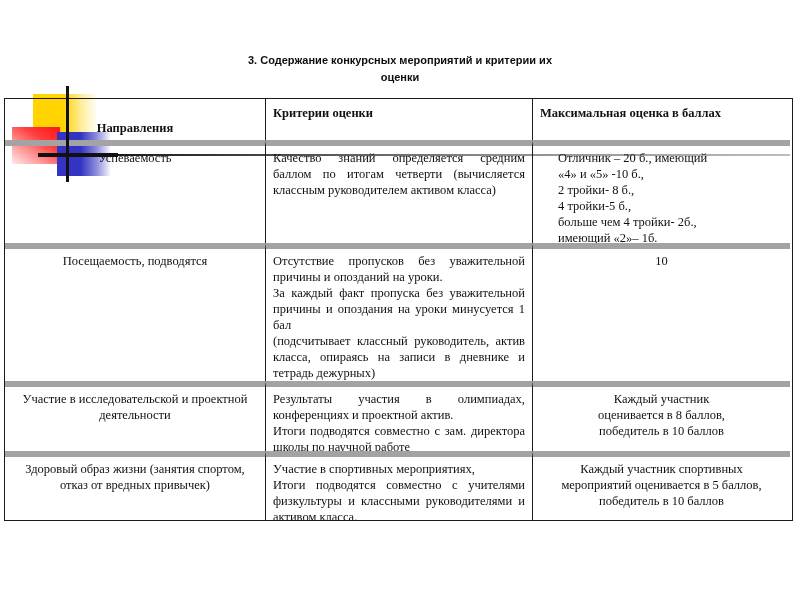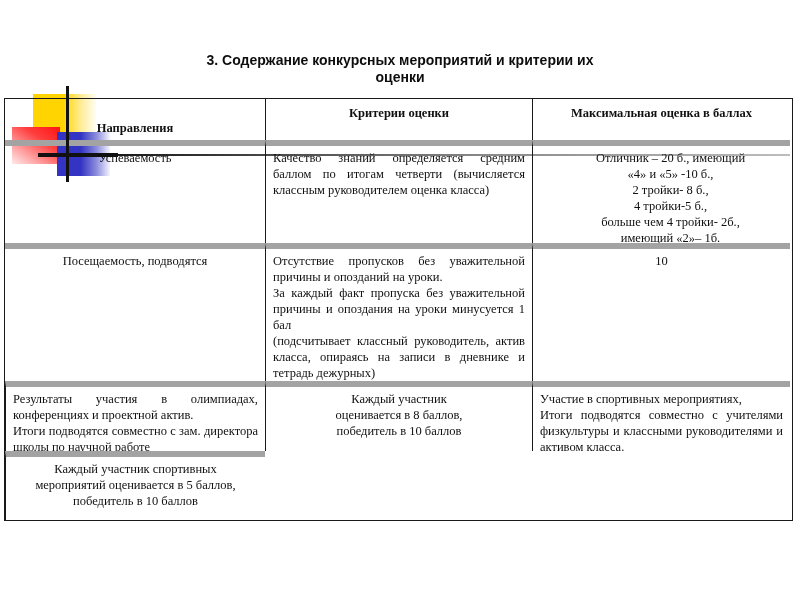--- a/index.html
+++ b/index.html
@@ -2,21 +2,21 @@
 <html><head>
 <meta charset="utf-8">
 <style>
   html,body{margin:0;padding:0;background:#fff;}
   .slide{position:relative;width:800px;height:600px;background:#fff;overflow:hidden;
          font-family:"Liberation Serif",serif;color:#111;}
 
   
   .title{position:absolute;left:0;right:0;top:52px;text-align:center;
          font-family:"Liberation Sans",sans-serif;font-weight:bold;
-         font-size:14px;line-height:17px;white-space:pre-line;color:#0d0d0d;}
+         font-size:11px;line-height:17px;white-space:pre-line;color:#0d0d0d;}
 
   
   .deco{position:absolute;}
   .sq-yellow{left:33px;top:94px;width:63px;height:39px;z-index:0;
     background:linear-gradient(90deg,#ffd400 0%,#ffd400 48%,#ffeea0 78%,#fffdf2 100%);}
   .sq-red{left:12px;top:127px;width:48px;height:37px;z-index:0;
     background:linear-gradient(215deg,#ff1414 0%,#ff3d3d 35%,#ff9d9d 70%,#ffeaea 100%);}
   .sq-blue{left:57px;top:132px;width:53px;height:44px;z-index:0;
     background:linear-gradient(90deg,#3434c4 0%,#3434c4 45%,#8e8edd 75%,#f4f4ff 100%);}
   .v-line{left:66px;top:86px;width:3px;height:96px;background:#111;z-index:3;}
@@ -27,26 +27,26 @@
   
   .table{position:absolute;left:4px;top:98px;width:787px;z-index:2;
          display:grid;grid-template-columns:260px 267px 258px;
          grid-template-rows:41px 103px 138px 70px 69px;
          border:1px solid #1a1a1a;background:transparent;
          font-size:12.5px;line-height:16px;}
   .cell{border-left:1px solid #1a1a1a;border-top:6px solid #a3a3a3;
         padding:4px 7px;overflow:hidden;background:transparent;}
   .cell.fc{border-left:none;font-family:Liberation Serif, serif;}
   .cell.fr{border-top:none;}
-  .hdr{font-weight:bold;text-align:center;padding-top:6px;}
+  .hdr{font-weight:bold;padding-top:6px;}
   .hdr-dir{display:flex;align-items:flex-end;justify-content:center;
            padding-bottom:4px;padding-top:0;}
   .c-center{text-align:center;}
   .c-justify{text-align:justify;}
-  .c-left{text-align:center;padding-left:25px;}
+  .c-left{text-align:left;padding-left:25px;}
   .pre{white-space:pre-line;}
 </style>
 </head>
 <body>
 
 <div class="slide">
 
   <div class="title">3.  Содержание конкурсных мероприятий и критерии их
 оценки</div>
 
@@ -59,40 +59,42 @@
 
   <div class="table">
 
     <div class="cell fc fr hdr hdr-dir">
       <span>Направления</span>
     </div>
     <div class="cell fr hdr">Критерии оценки</div>
     <div class="cell fr hdr">Максимальная оценка в баллах</div>
 
     <div class="cell fc c-center">Успеваемость</div>
-    <div class="cell c-justify">Качество знаний определяется средним баллом по итогам четверти (вычисляется классным руководителем оценка класса)</div>
+    <div class="cell c-justify">Качество знаний определяется средним баллом по итогам четверти (вычисляется классным руководителем активом класса)</div>
     <div class="cell c-left pre">Отличник – 20 б., имеющий
 «4» и «5» -10 б.,
 2 тройки- 8 б.,
 4 тройки-5 б.,
 больше чем 4 тройки- 2б.,
 имеющий «2»– 1б.</div>
 
     <div class="cell fc c-center">Посещаемость, подводятся</div>
     <div class="cell c-justify pre">Отсутствие пропусков без уважительной причины и опозданий на уроки.
 За каждый факт пропуска без уважительной причины и опоздания на уроки минусуется 1 бал
 (подсчитывает классный руководитель, актив класса, опираясь на записи в дневнике и тетрадь дежурных)</div>
     <div class="cell c-center">10</div>
 
+    <div class="cell fc c-center">Участие в исследовательской и проектной деятельности</div>
     <div class="cell c-justify pre">Результаты участия в олимпиадах, конференциях и проектной актив.
 Итоги подводятся совместно с зам. директора школы по научной работе</div>
     <div class="cell c-center pre">Каждый участник
 оценивается в 8 баллов,
 победитель в 10 баллов</div>
 
+    <div class="cell fc c-center">Здоровый образ жизни (занятия спортом, отказ от вредных привычек)</div>
     <div class="cell c-justify pre">Участие в спортивных мероприятиях,
 Итоги подводятся совместно с учителями физкультуры и классными руководителями и активом класса.</div>
     <div class="cell c-center pre">Каждый участник спортивных
 мероприятий оценивается в 5 баллов,
 победитель в 10 баллов</div>
   </div>
 
 </div>
 
 </body></html>

